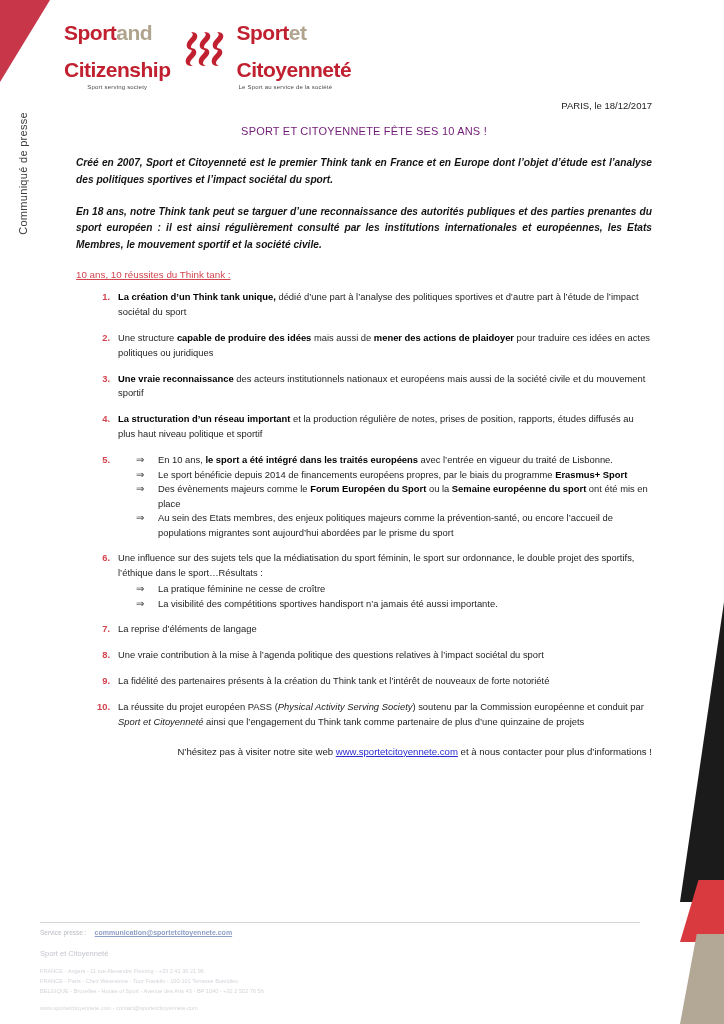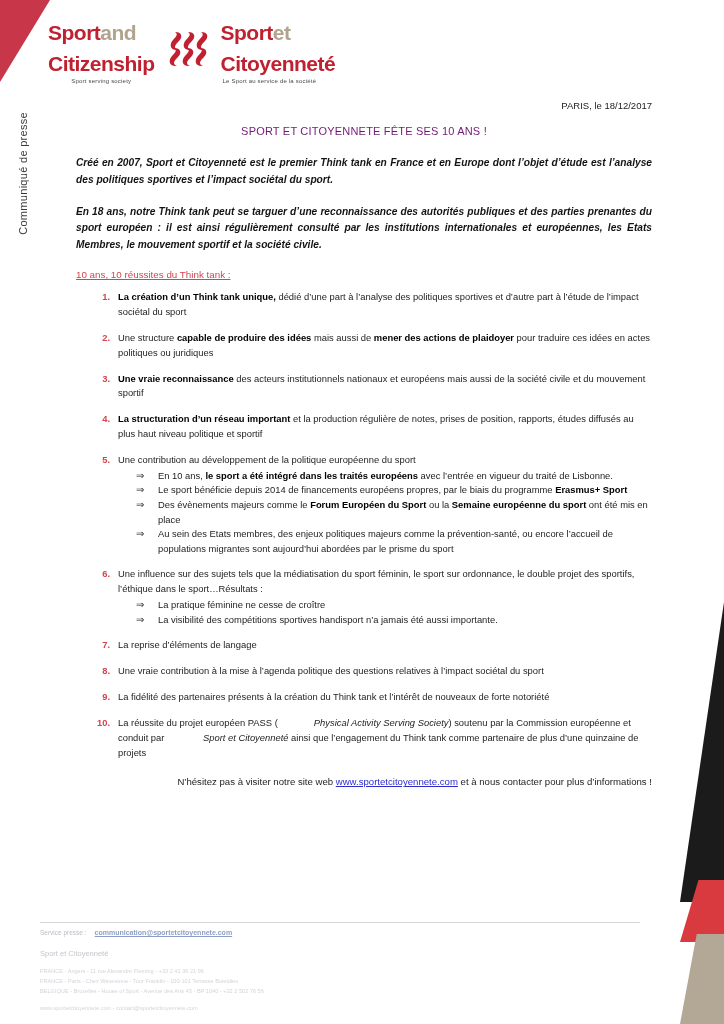--- a/index.html
+++ b/index.html
@@ -52,21 +52,21 @@
     width: 44px;
     height: 90px;
     background: #b3a795;
     clip-path: polygon(100% 0, 100% 100%, 0 100%, 38% 0);
     z-index: 2;
   }
 
   
   .header {
     position: absolute;
-    top: 0; left: 0;
+    top: 0; left: 16px;
     width: 596px;
     height: 92px;
   }
   .logo-wrap {
     position: absolute;
     left: 48px;
     top: 22px;
     display: flex;
     align-items: flex-start;
     gap: 10px;
@@ -77,21 +77,21 @@
     font-size: 21px;
     letter-spacing: -0.5px;
     color: #c0202f;
   }
   .logo-line1 .muted { color: #b0a48f; }
   .logo-line2 {
     font-weight: bold;
     font-size: 21px;
     letter-spacing: -0.5px;
     color: #c0202f;
-    margin-top: 10px;
+    margin-top: 16px;
   }
   .logo-tag {
     font-size: 6px;
     color: #4a4a4a;
     text-align: center;
     margin-top: 4px;
     letter-spacing: 0.2px;
   }
   .logo-mark {
     width: 46px; height: 44px;
@@ -176,21 +176,21 @@
     position: absolute;
     left: 14px;
     top: 0;
     width: 20px;
     text-align: right;
     font-weight: bold;
     color: #d2454f;
     font-size: 9.4px;
   }
   ol.achievements b { font-weight: bold; color: #000; }
-  ol.achievements i { font-style: italic; margin-left: 36px; }
+  ol.achievements i { font-style: italic; }
 
   ul.sub {
     list-style: none;
     margin: 1px 0 0 0;
     padding: 0 0 0 18px;
   }
   ul.sub > li {
     position: relative;
     padding-left: 22px;
     margin-bottom: 0px;
@@ -310,21 +310,21 @@
   <div class="lead">Créé en 2007, Sport et Citoyenneté est le premier Think tank en France et en Europe dont l’objet d’étude est l’analyse des politiques sportives et l’impact sociétal du sport.</div>
   <div class="lead">En 18 ans, notre Think tank peut se targuer d’une reconnaissance des autorités publiques et des parties prenantes du sport européen : il est ainsi régulièrement consulté par les institutions internationales et européennes, les Etats Membres, le mouvement sportif et la société civile.</div>
 
   <div class="section-head">10 ans, 10 réussites du Think tank :</div>
 
   <ol class="achievements" id="achievements-list">
       <li><span class="num">1.</span><span><b>La création d’un Think tank unique,</b> dédié d’une part à l’analyse des politiques sportives et d’autre part à l’étude de l’impact sociétal du sport</span></li>
       <li><span class="num">2.</span><span>Une structure <b>capable de produire des idées</b> mais aussi de <b>mener des actions de plaidoyer</b> pour traduire ces idées en actes politiques ou juridiques</span></li>
       <li><span class="num">3.</span><span><b>Une vraie reconnaissance</b> des acteurs institutionnels nationaux et européens mais aussi de la société civile et du mouvement sportif</span></li>
       <li><span class="num">4.</span><span><b>La structuration d’un réseau important</b> et la production régulière de notes, prises de position, rapports, études diffusés au plus haut niveau politique et sportif</span></li>
-      <li><span class="num">5.</span><span>Une contribution au développement de la politique européenne du sport</span><ul class="sub">
+      <li><span class="num">5.</span><ul class="sub">
           <li><span class="arrow">⇒</span><span>En 10 ans, <b>le sport a été intégré dans les traités européens</b> avec l’entrée en vigueur du traité de Lisbonne.</span></li>
           <li><span class="arrow">⇒</span><span>Le sport bénéficie depuis 2014 de financements européens propres, par le biais du programme <b>Erasmus+ Sport</b></span></li>
           <li><span class="arrow">⇒</span><span>Des évènements majeurs comme le <b>Forum Européen du Sport</b> ou la <b>Semaine européenne du sport</b> ont été mis en place</span></li>
           <li><span class="arrow">⇒</span><span>Au sein des Etats membres, des enjeux politiques majeurs comme la prévention-santé, ou encore l’accueil de populations migrantes sont aujourd’hui abordées par le prisme du sport</span></li>
         </ul></li>
       <li><span class="num">6.</span><span>Une influence sur des sujets tels que la médiatisation du sport féminin, le sport sur ordonnance, le double projet des sportifs, l’éthique dans le sport…Résultats :</span><ul class="sub">
           <li><span class="arrow">⇒</span><span>La pratique féminine ne cesse de croître</span></li>
           <li><span class="arrow">⇒</span><span>La visibilité des compétitions sportives handisport n’a jamais été aussi importante.</span></li>
         </ul></li>
       <li><span class="num">7.</span><span>La reprise d’éléments de langage</span></li>

